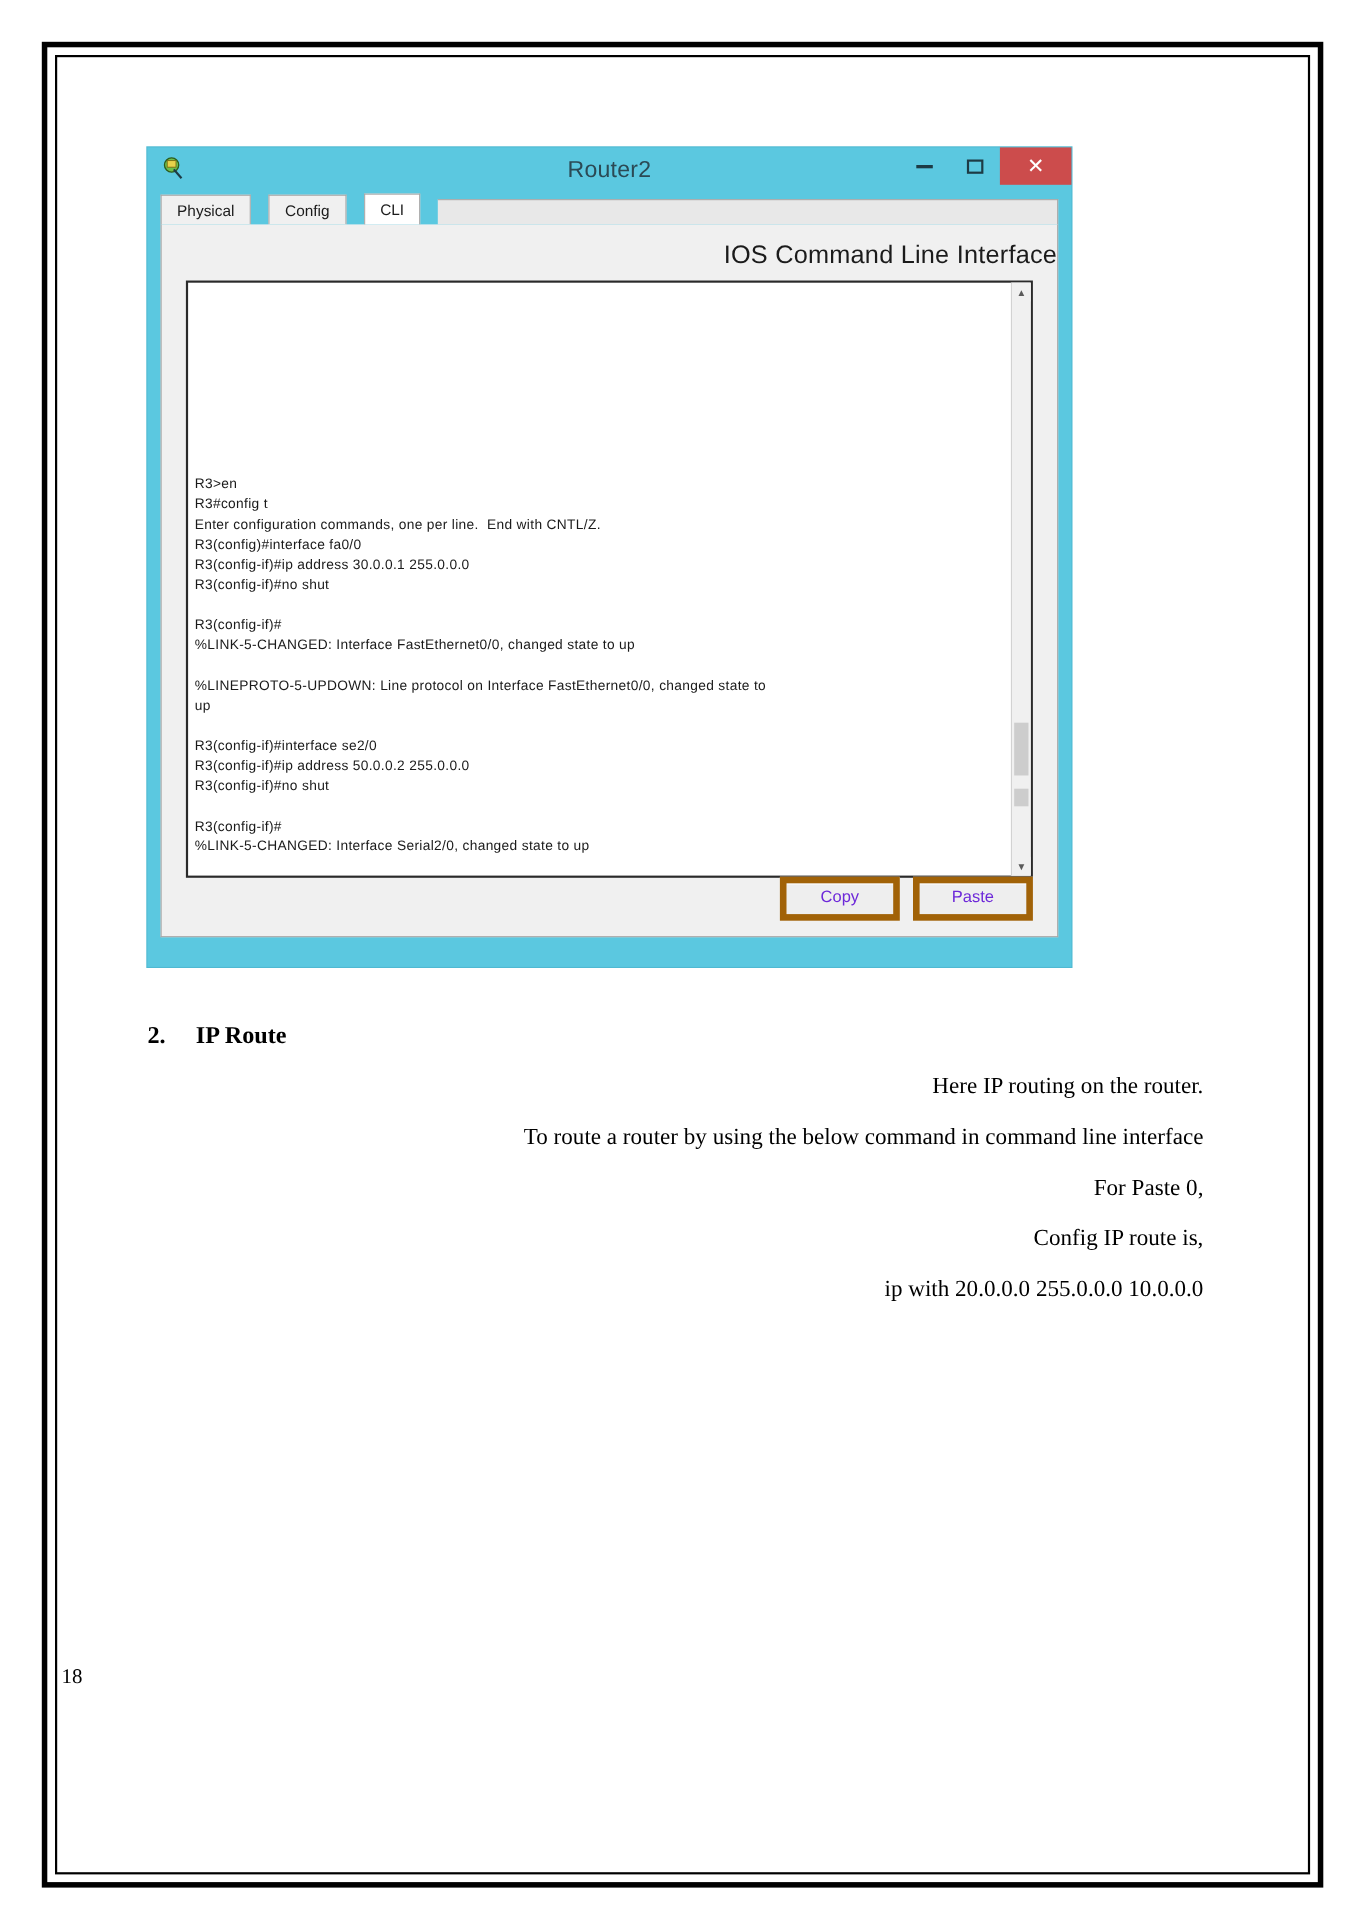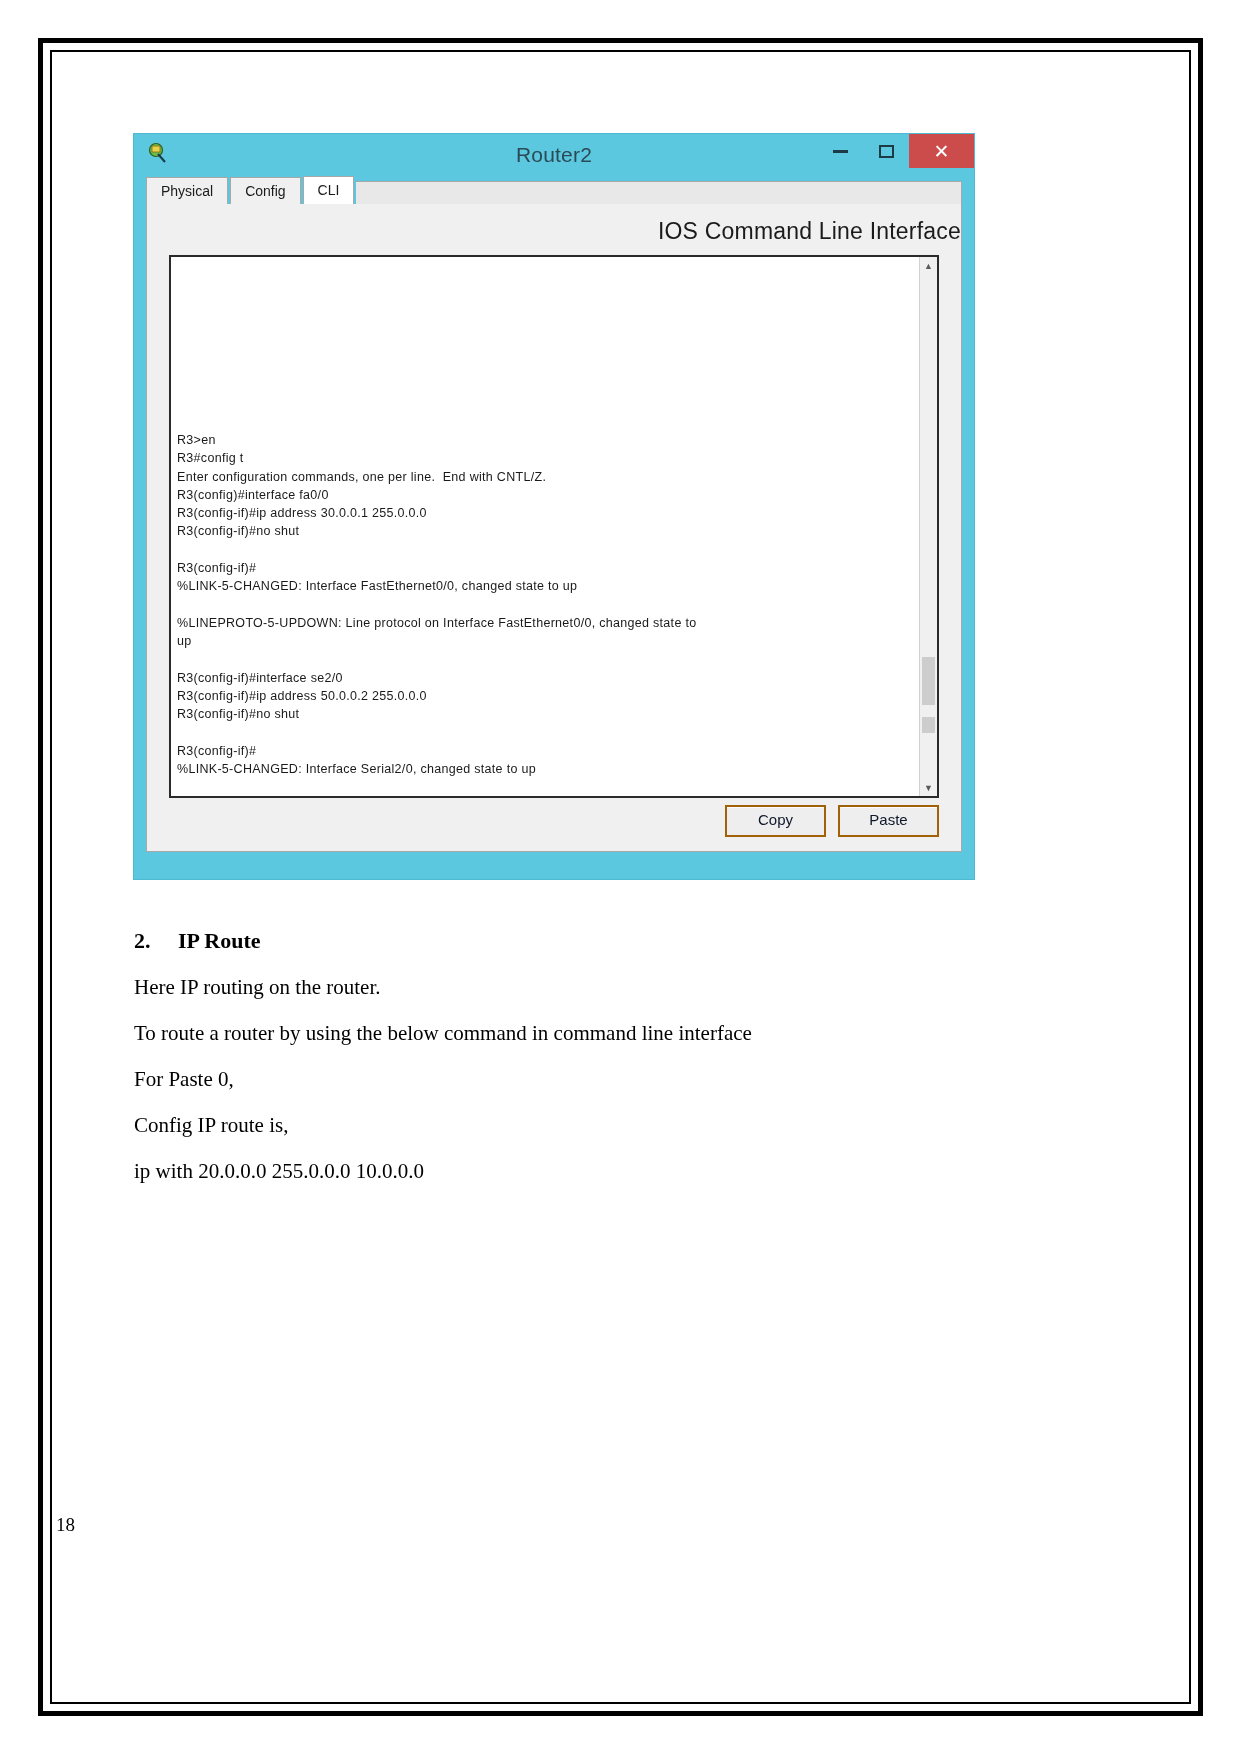--- a/index.html
+++ b/index.html
@@ -122,21 +122,21 @@
     background: transparent;
   }
   .pt-tab {
     font-family: "Liberation Sans", sans-serif;
     font-size: 14px;
     color: #1b1b1b;
     padding: 5px 14px 4px 14px;
     background: #f0f0f0;
     border: 1px solid #a8a8a8;
     border-bottom: none;
-    margin-right: 2px;
+    margin-right: 16px;
     line-height: 17px;
   }
   .pt-tab.active {
     background: #ffffff;
     border-color: #a8a8a8;
     position: relative;
     z-index: 3;
     padding-bottom: 5px;
   }
   .pt-tab-filler {
@@ -226,23 +226,23 @@
   .pt-buttons {
     position: absolute;
     right: 22px;
     bottom: 14px;
     display: flex;
     gap: 12px;
   }
   .pt-btn {
     font-family: "Liberation Sans", sans-serif;
     font-size: 15px;
-    color: #0f172a;
+    color: #6d28d9;
     background: #eeeeee;
-    border: 2px solid #a16207;
+    border: 6px solid #a16207;
     width: 97px;
     height: 28px;
     line-height: 26px;
     text-align: center;
     box-shadow: inset 0 1px 0 #fdfdfd;
   }
 
   
   .doc-text {
     position: absolute;
@@ -258,20 +258,21 @@
     margin: 0 0 20px 0;
     display: flex;
   }
   .doc-heading .num { width: 44px; }
   .doc-para {
     font-family: "Liberation Serif", serif;
     font-size: 21px;
     color: #000000;
     margin: 0 0 20px 0;
     line-height: 26px;
+    text-align: right;
   }
 
   .page-number {
     position: absolute;
     left: 0;
     right: 0;
     top: 1458px;
     text-align: left;
     font-family: "Liberation Serif", serif;
     font-size: 19px;

